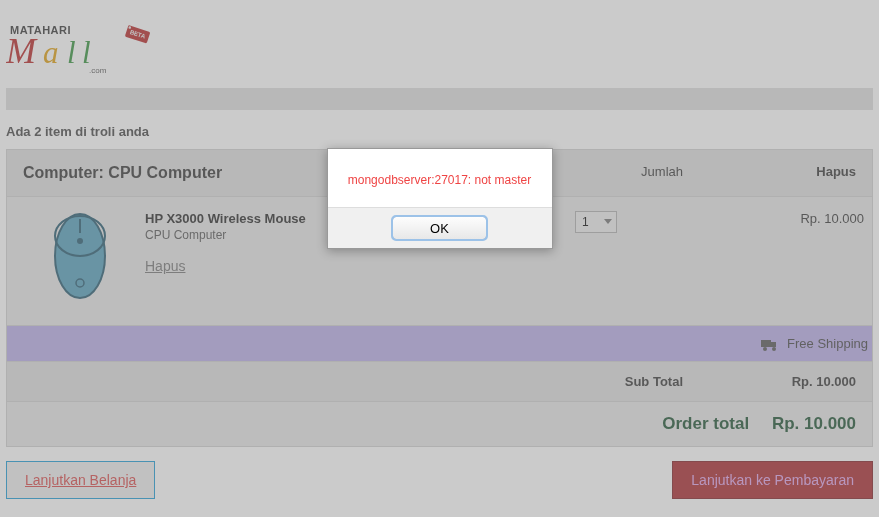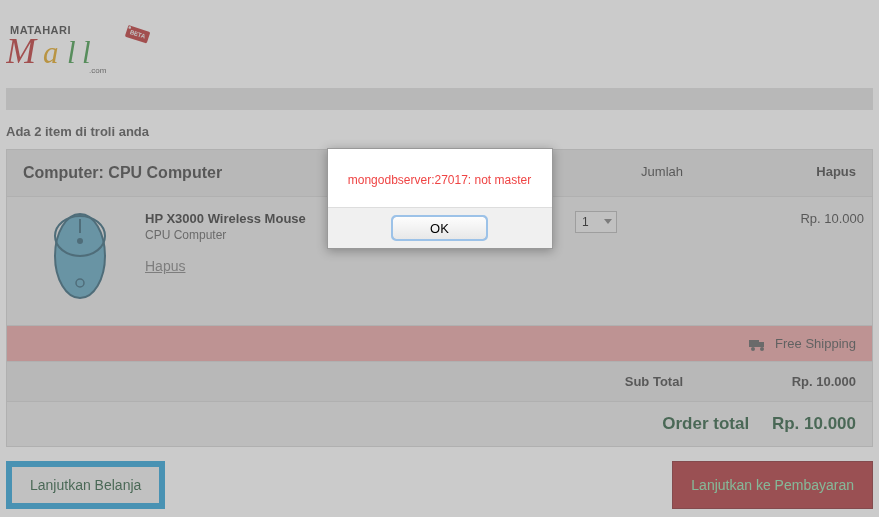--- a/index.html
+++ b/index.html
@@ -18,32 +18,32 @@
 .item-img { flex:0 0 130px; display:flex; justify-content:center; }
 .item-info { flex:0 0 430px; }
 .item-info .name { font-weight:bold; font-size:13px; color:#222; }
 .item-info .seller-name { font-size:12px; color:#555; margin-top:2px; }
 .item-info .hapus { display:inline-block; margin-top:16px; font-size:14px; color:#7a7a7a; text-decoration:underline; cursor:pointer; }
 .item-qty { flex:0 0 100px; }
 .qty-select { width:42px; height:22px; border:1px solid #bbb; background:#fff; display:flex; align-items:center; font-size:12px; position:relative; cursor:pointer; }
 .qty-select span { padding-left:6px; }
 .qty-select .caret { position:absolute; right:4px; top:7px; width:0; height:0; border-left:4px solid transparent; border-right:4px solid transparent; border-top:5px solid #777; }
 .item-price { flex:1; text-align:right; font-size:13px; color:#333; }
-.ship-row { background:#fca5a5; padding:10px 16px; text-align:right; font-size:13px; color:#444; border-bottom:1px solid #ddd; }
+.ship-row { background:#c4b5fd; padding:10px 4px; text-align:right; font-size:13px; color:#444; border-bottom:1px solid #ddd; }
 .ship-row svg { vertical-align:middle; margin-right:4px; }
 .sub-row { display:flex; background:#eee; padding:12px 16px; font-size:13px; color:#333; border-bottom:1px solid #ddd; }
 .sub-row .spacer { flex:0 0 560px; }
 .sub-row .label { flex:0 0 100px; font-weight:bold;text-align:right; }
 .sub-row .val { flex:1; text-align:right; font-weight:bold; }
 .order-row { padding:12px 16px; text-align:right; font-size:17px; font-weight:bold; color:#14532d; background:#f7f7f7; }
 .order-row span+span { margin-left:18px; }
 .actions { display:flex; justify-content:space-between; margin:14px 6px 0; }
 .btn { padding:10px 18px; font-size:14px; cursor:pointer; }
-.btn-secondary { background:#fff; border:6px solid #0ea5e9; color:#14532d; }
-.btn-primary { background:#b82028; border:1px solid #8c171d; color:#86efac; }
+.btn-secondary { background:#fff; border:1px solid #0ea5e9; color:#ef4444;text-decoration:underline; }
+.btn-primary { background:#b82028; border:1px solid #8c171d; color:#f0abfc; }
 .overlay { position:absolute; inset:0; background:rgba(140,140,140,0.45); z-index:10; }
 .dimmed { filter:brightness(0.93) grayscale(5%); }
 .modal { position:absolute; top:148px; left:50%; transform:translateX(-50%); width:226px; border:1px solid #999; background:#fff; z-index:20; box-shadow:0 2px 10px rgba(0,0,0,.3); }
 .modal-body { padding:24px 14px 20px; font-size:12px; color:#ef4444; text-align:center; }
 .modal-actions { background:#f0f0f0; border-top:1px solid #ddd; padding:8px; text-align:center; }
 .modal-ok { width:95px; height:24px; font-size:13px; background:linear-gradient(#fdfdfd,#e8e8e8); border:1px solid #7da8d6; border-radius:4px; cursor:pointer; outline:2px solid #9cc2e8; outline-offset:-1px; }
 </style>
 </head>
 <body>
 

